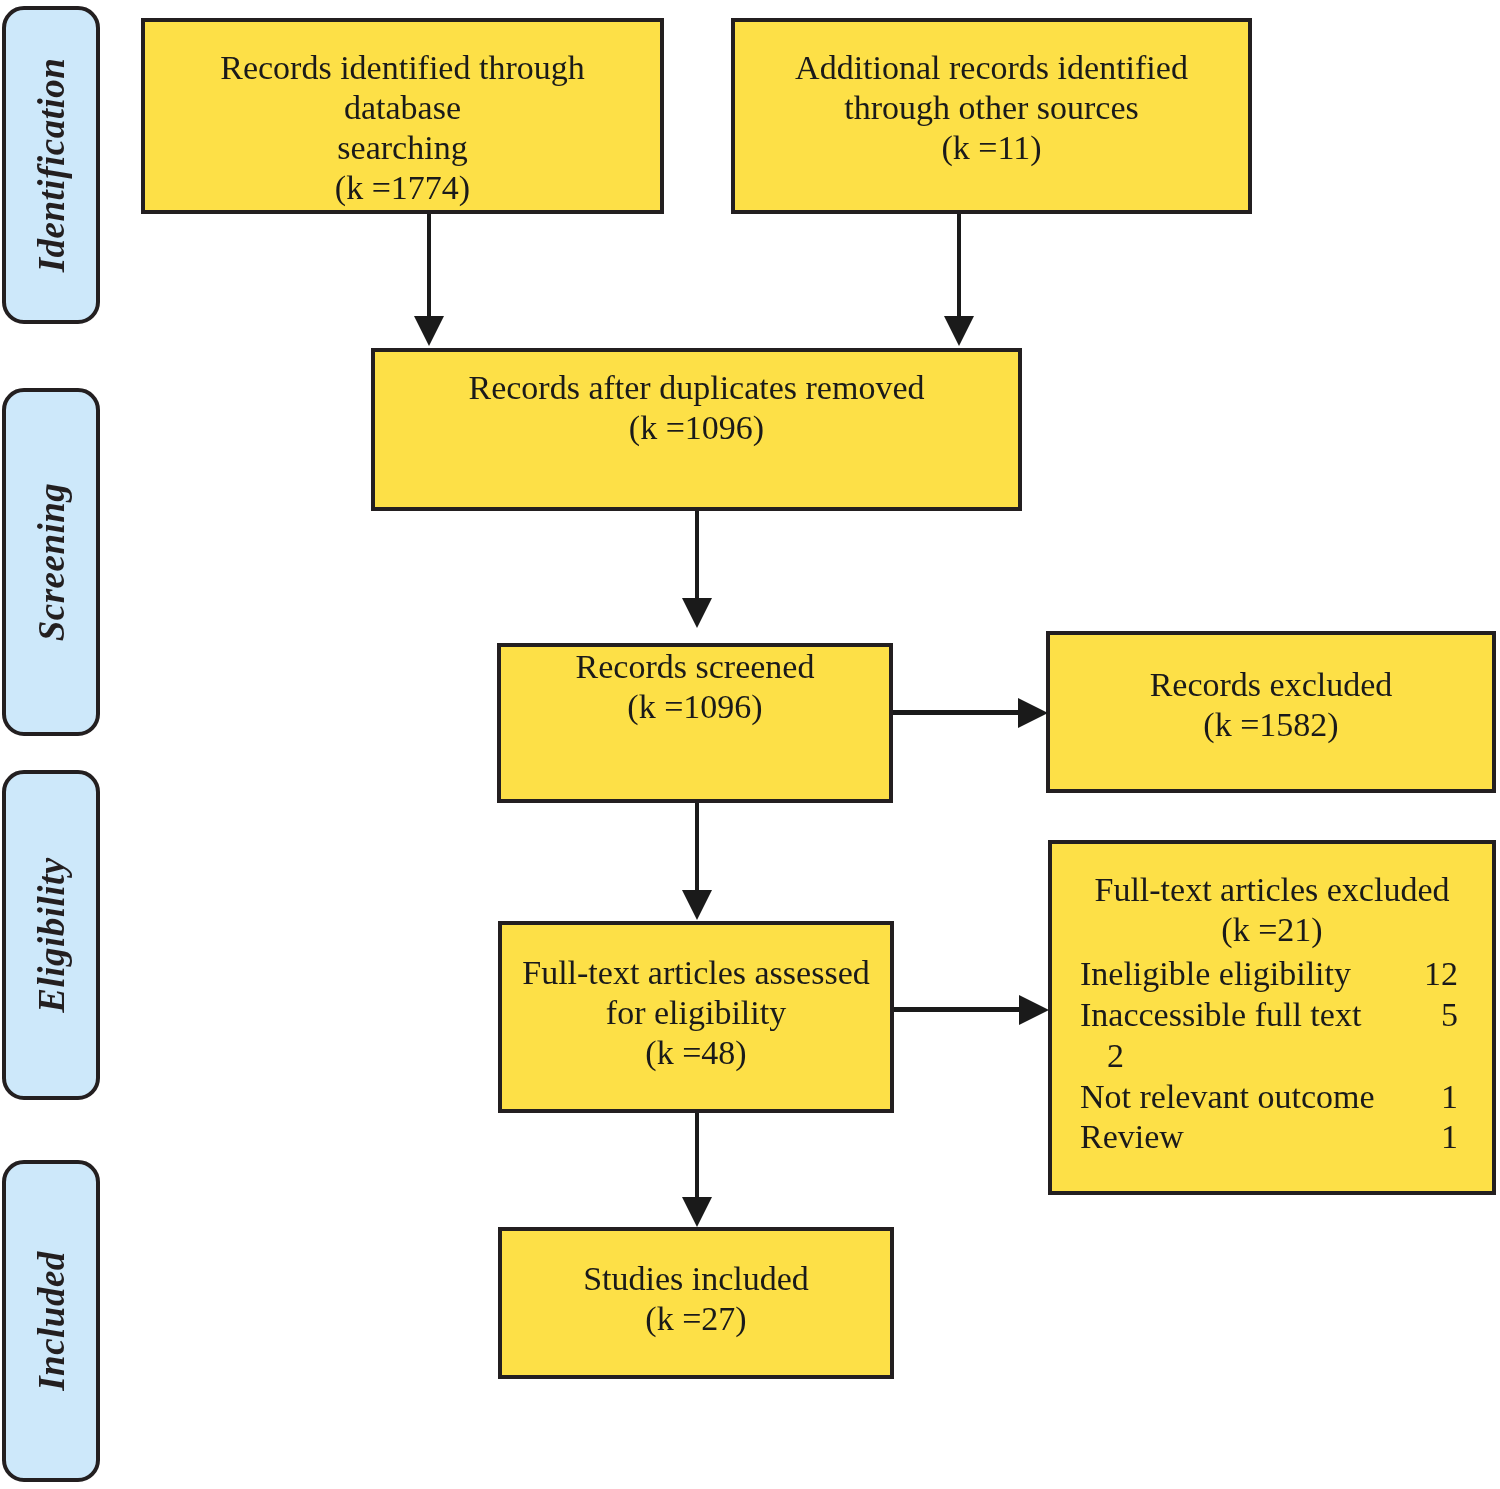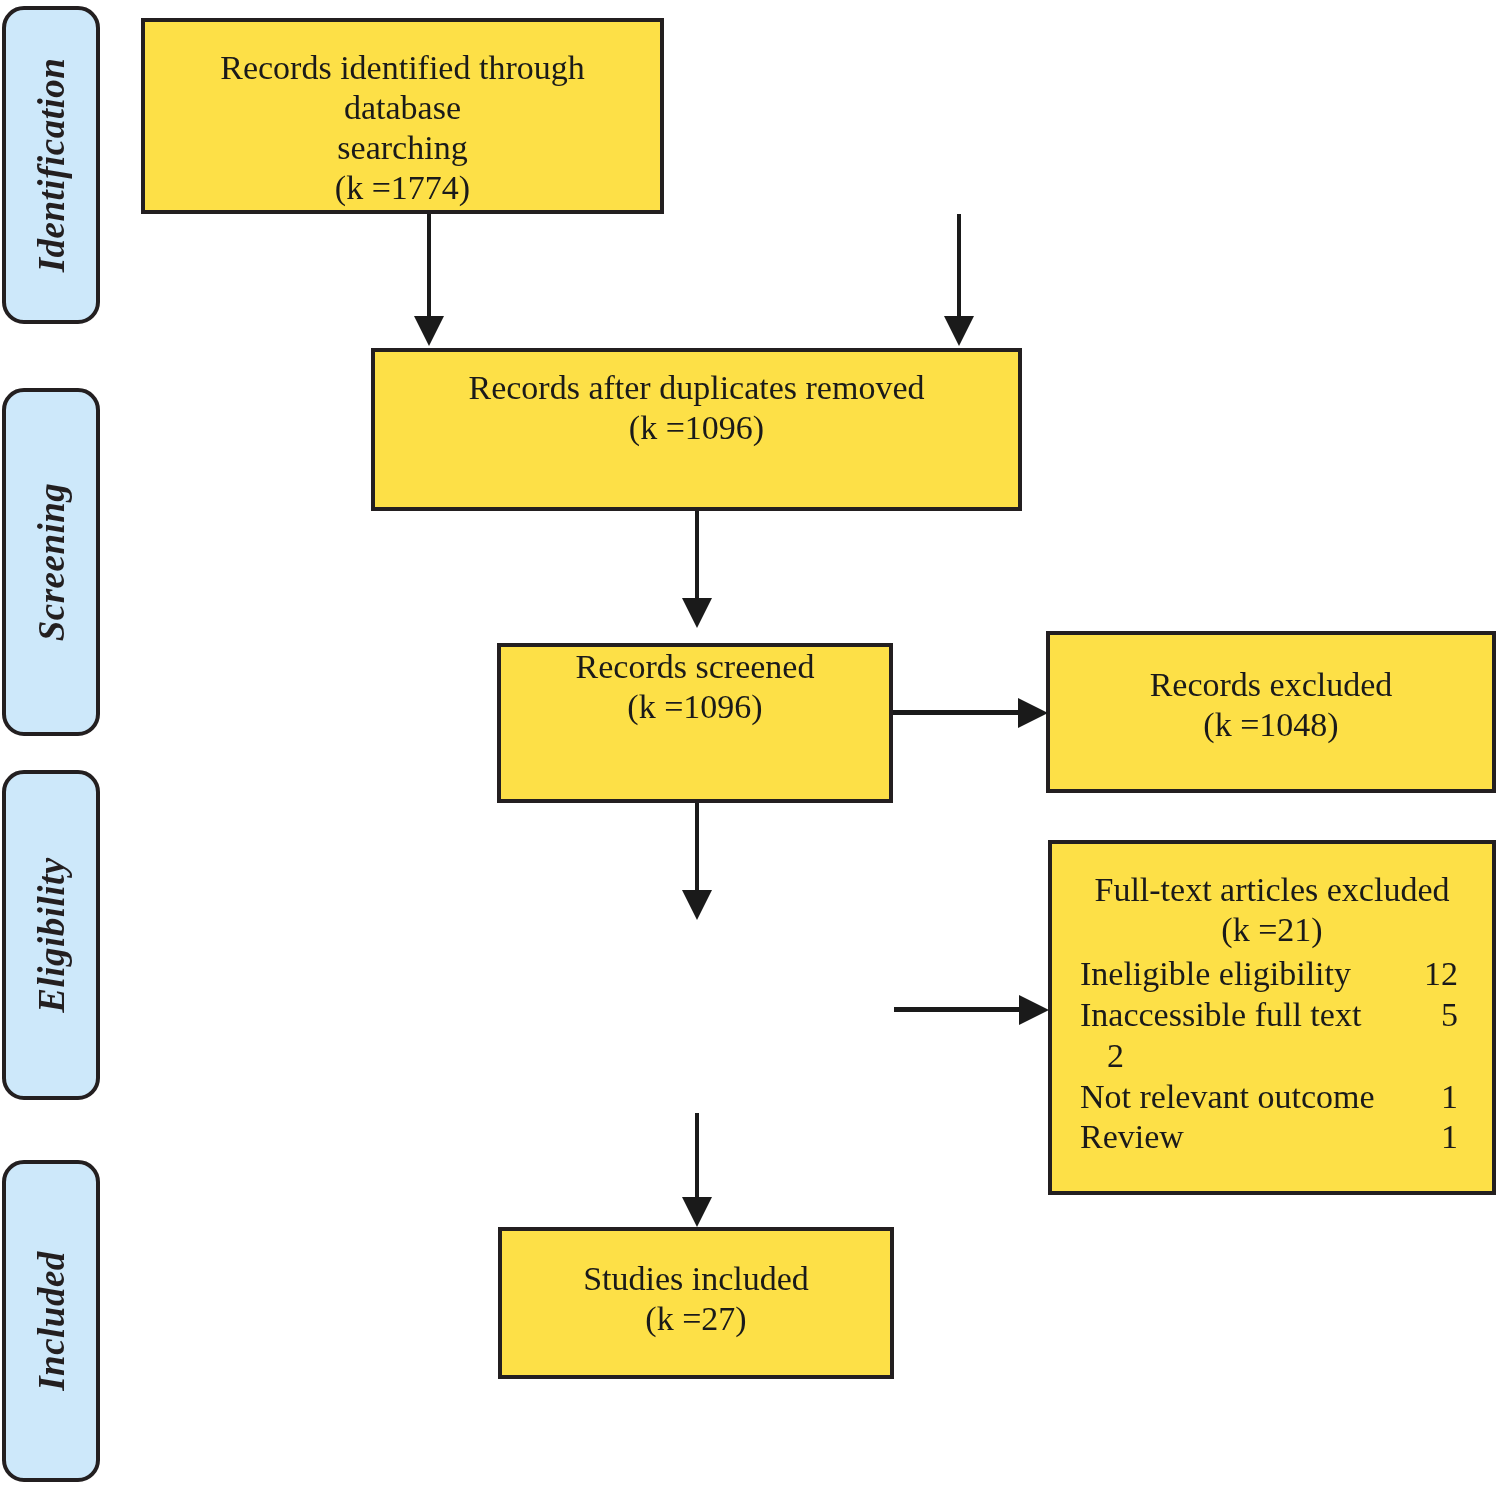--- a/index.html
+++ b/index.html
@@ -125,20 +125,25 @@
   <div class="stage-pill" style="left:2px; top:1160px; width:98px; height:322px;">
     <span class="stage-label">Included</span>
   </div>
 
   <div class="flow-box" style="left:141px; top:18px; width:523px; height:196px; padding-top:26px;">
     <div class="box-text">Records identified through database
 searching
 (k =1774)</div>
   </div>
 
+  <div class="flow-box" style="left:731px; top:18px; width:521px; height:196px; padding-top:26px;">
+    <div class="box-text">Additional records identified
+through other sources
+(k =11)</div>
+  </div>
 
   <div class="v-line" style="left:427px; top:214px; height:105px;"></div>
   <div class="arrow-down" style="left:414px; top:316px;"></div>
 
   <div class="v-line" style="left:957px; top:214px; height:105px;"></div>
   <div class="arrow-down" style="left:944px; top:316px;"></div>
 
   <div class="flow-box" style="left:371px; top:348px; width:651px; height:163px; padding-top:16px;">
     <div class="box-text">Records after duplicates removed
 (k =1096)</div>
@@ -147,29 +152,34 @@
   <div class="v-line" style="left:695px; top:511px; height:90px;"></div>
   <div class="arrow-down" style="left:682px; top:598px;"></div>
 
   <div class="flow-box" style="left:497px; top:643px; width:396px; height:160px; ">
     <div class="box-text">Records screened
 (k =1096)</div>
   </div>
 
   <div class="flow-box" style="left:1046px; top:631px; width:450px; height:162px; padding-top:30px;">
     <div class="box-text">Records excluded
-(k =1048)</div>
+(k =1582)</div>
   </div>
 
   <div class="h-line" style="left:893px; top:710px; width:128px;"></div>
   <div class="arrow-right" style="left:1018px; top:698px;"></div>
 
   <div class="v-line" style="left:695px; top:803px; height:90px;"></div>
   <div class="arrow-down" style="left:682px; top:890px;"></div>
 
+  <div class="flow-box" style="left:498px; top:921px; width:396px; height:192px; padding-top:28px;">
+    <div class="box-text">Full-text articles assessed
+for eligibility
+(k =48)</div>
+  </div>
 
   <div class="flow-box" style="left:1048px; top:840px; width:448px; height:355px; padding-top:26px;">
     <div class="box-text">Full-text articles excluded
 (k =21)</div>
     <div class="reasons">
       <div class="reason-row">
         <span class="r-label">Ineligible eligibility</span>
         <span class="r-count">12</span>
       </div>
       <div class="reason-row">

